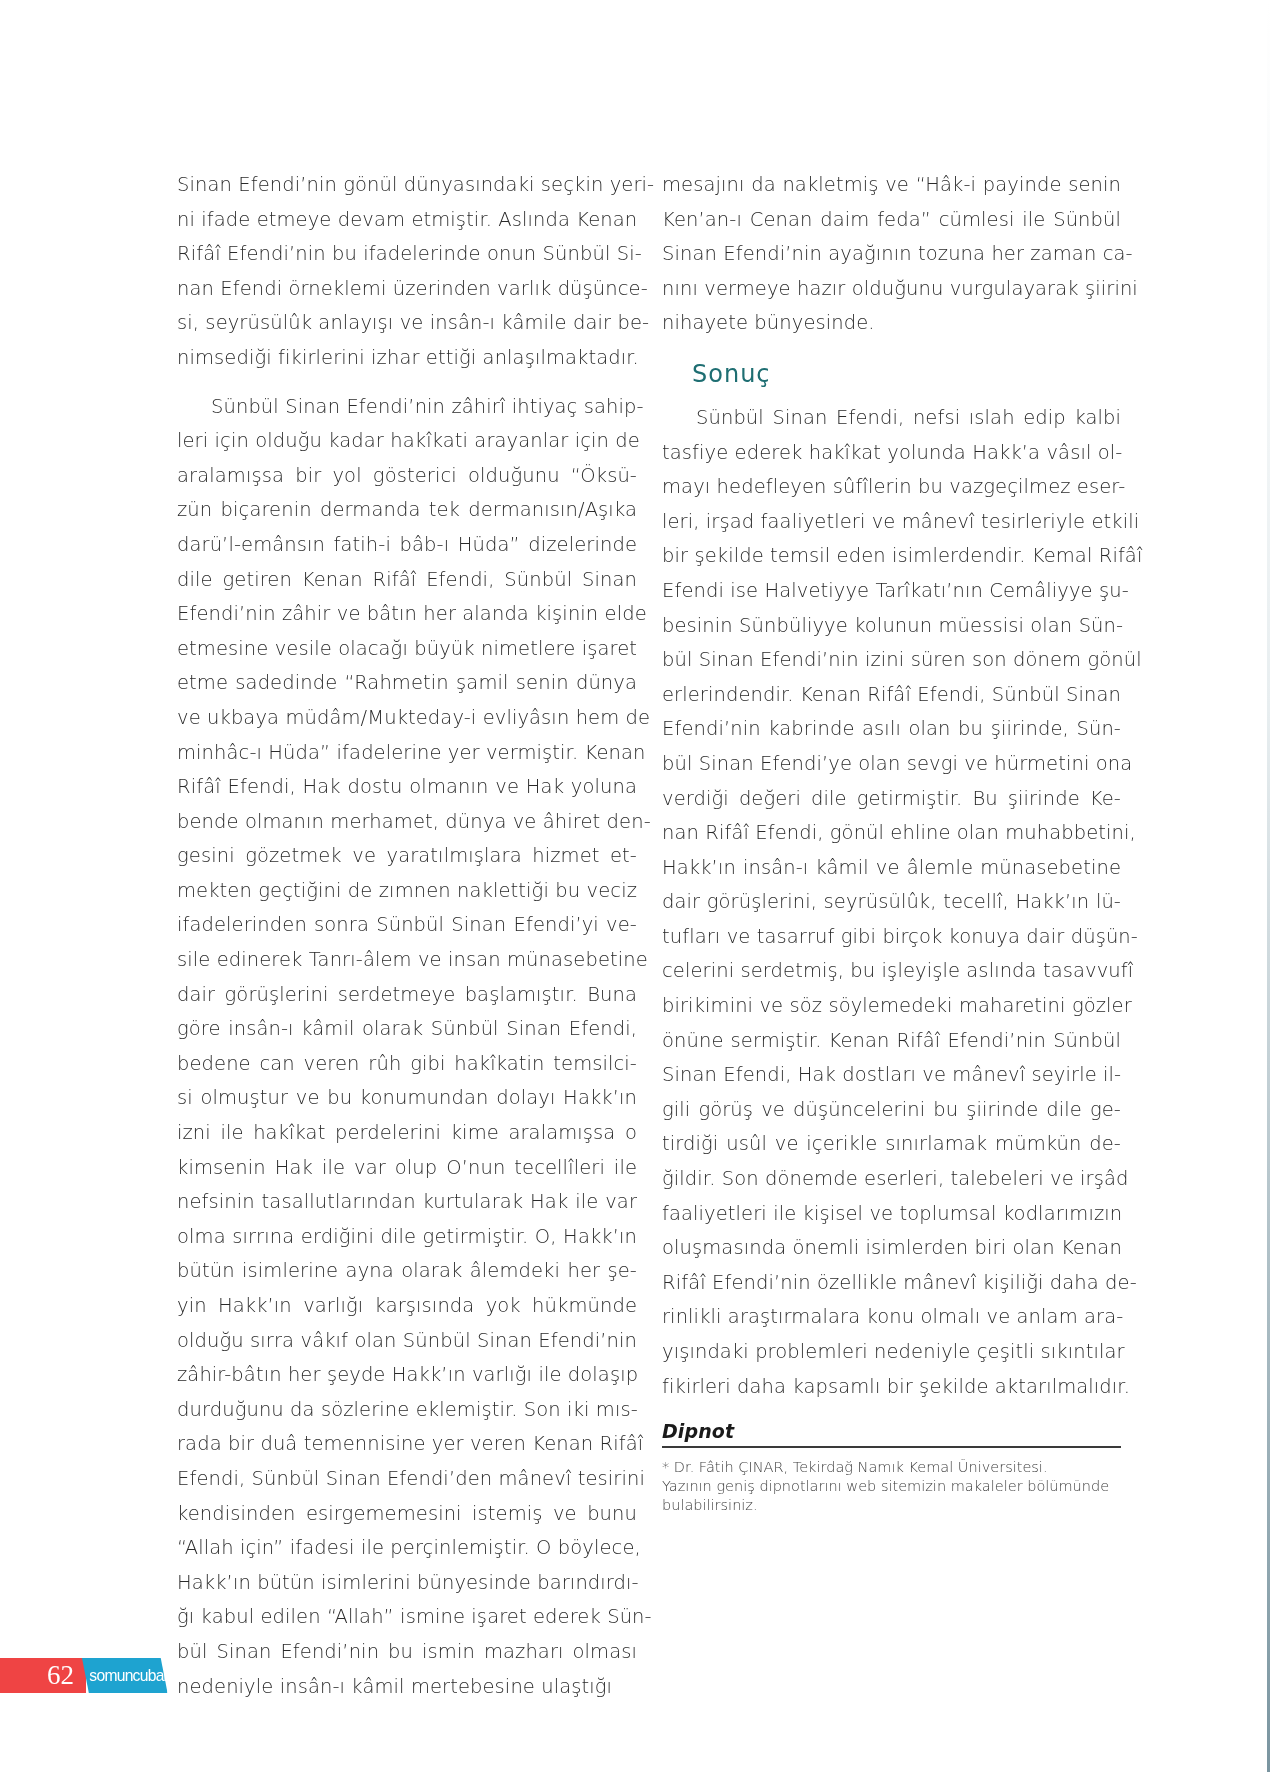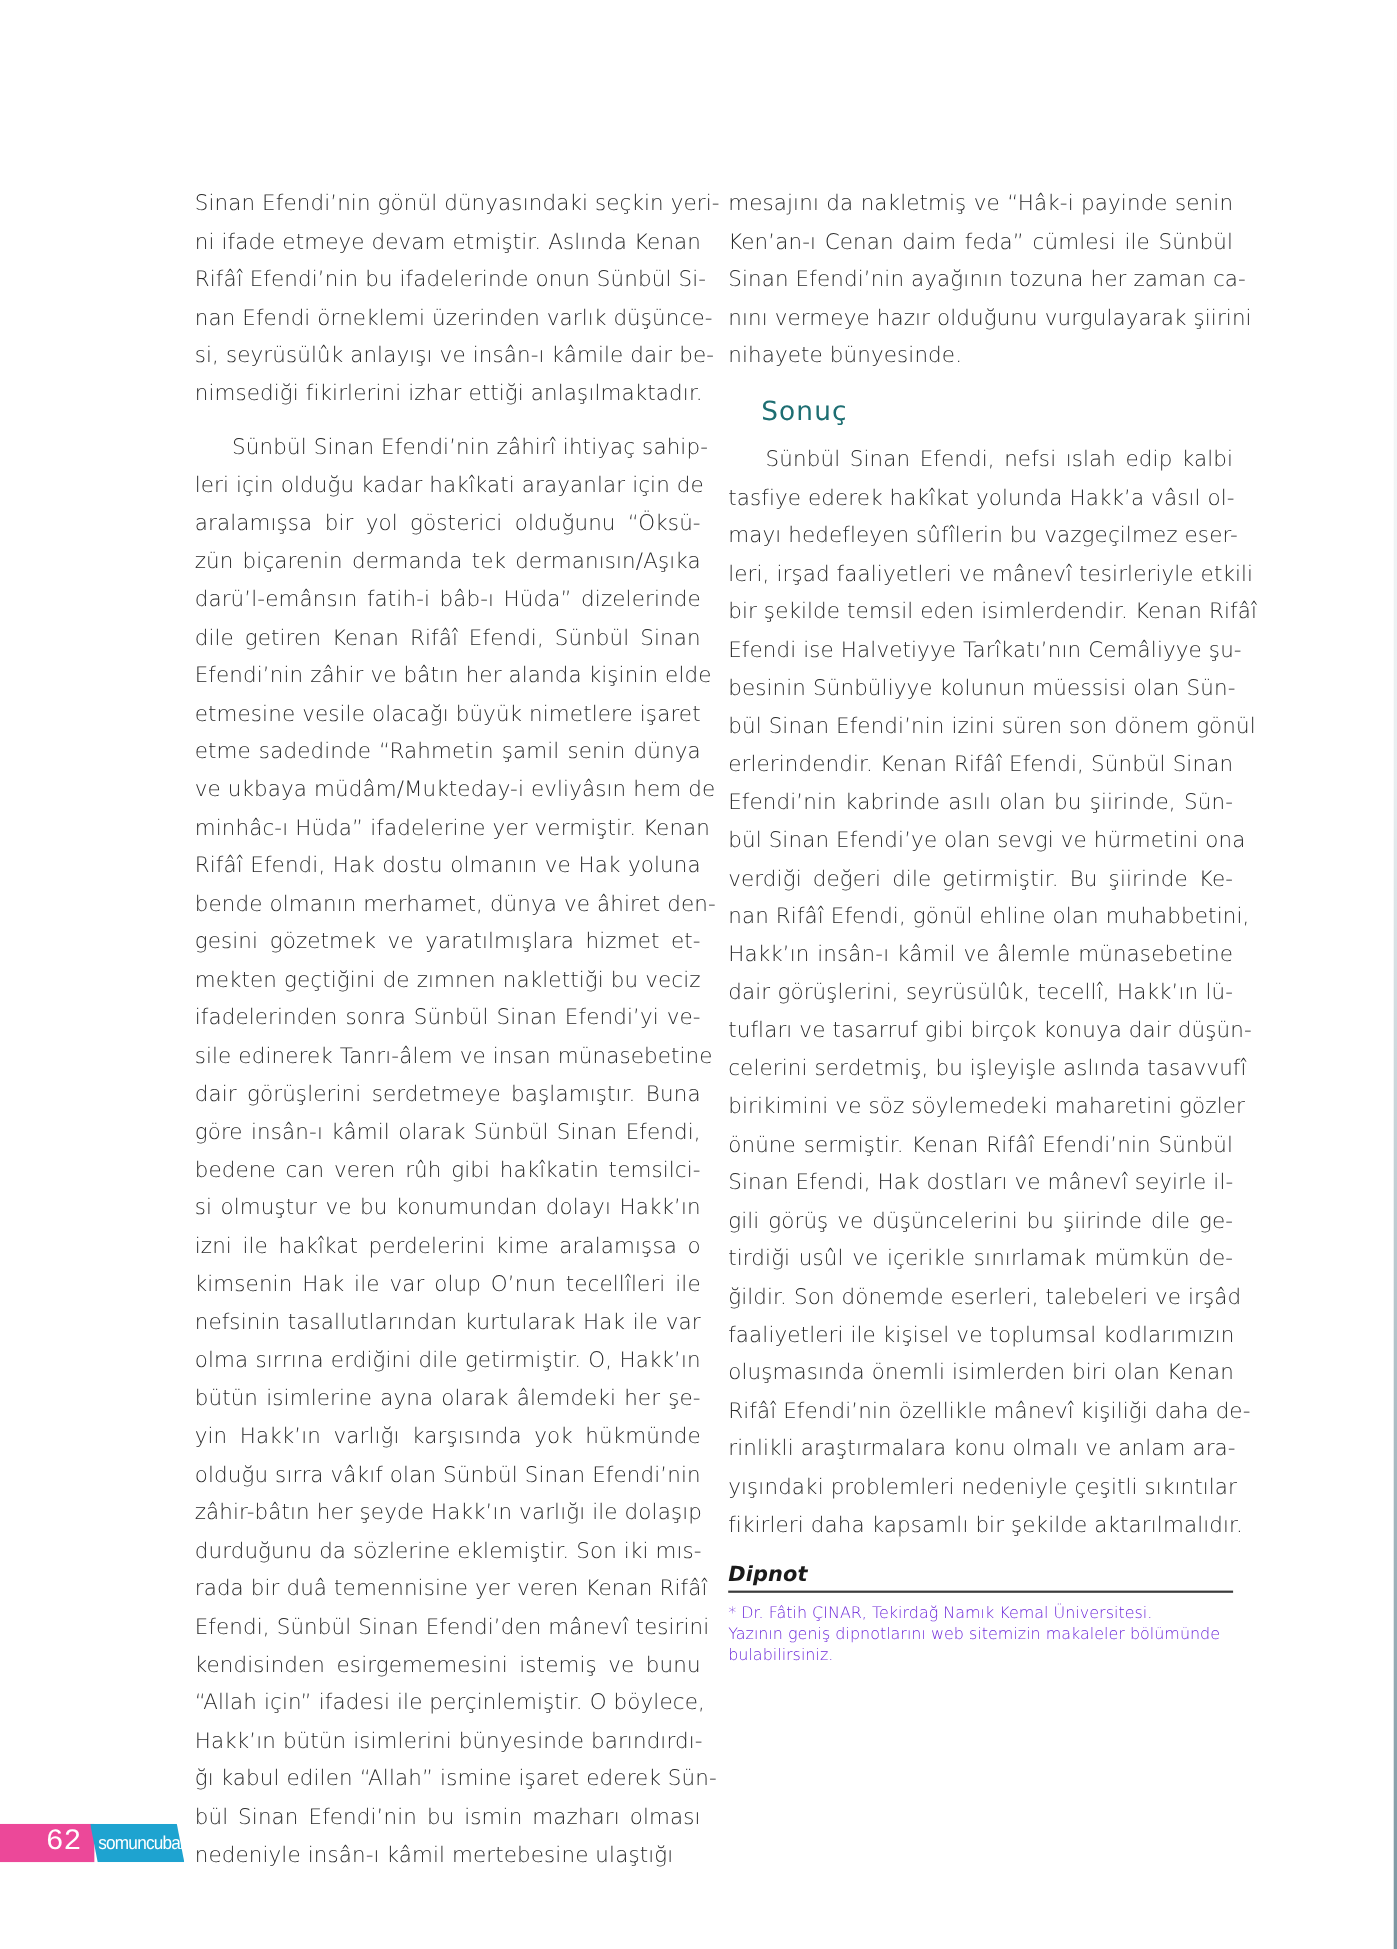--- a/index.html
+++ b/index.html
@@ -27,30 +27,30 @@
   .indent { padding-left: 34px; }
   .heading {
     color: #1e6e72; font-size: 24px; font-weight: 500; letter-spacing: 1px;
     margin: 18px 0 12px 30px; line-height: 30px;
   }
   .footnote-head {
     margin-top: 14px; font-weight: bold; font-style: italic; font-size: 19px;
     color: #1a1a1a; border-bottom: 2px solid #3a3a3a; padding-bottom: 2px; line-height: 26px;
   }
   .footnote-text {
-    font-size: 14.5px; line-height: 19px; color: #6d28d9; margin-top: 10px; letter-spacing: 0;
+    font-size: 14.5px; line-height: 19px; color: #404040; margin-top: 10px; letter-spacing: 0;
   }
   .footnote-text div { white-space: nowrap; }
   .footer { position: absolute; left: 0; top: 1658px; height: 35px; }
   .page-num {
     position: absolute; left: 0; top: 0; width: 74px; height: 35px;
-    background: #ec4899; color: #ffffff;
+    background: #ef4444; color: #ffffff;
     font-size: 27px; line-height: 35px; text-align: right; padding-right: 12px;
     clip-path: polygon(0 0, 100% 0, 100% 100%, 0 100%);
-    font-family: Liberation Mono, monospace; font-weight: 300;
+    font-family: Liberation Serif, serif; font-weight: 300;
   }
   .brand {
     position: absolute; left: 82px; top: 0; width: 85px; height: 35px;
     background: #1ea3d0; color: #ffffff;
     clip-path: polygon(0 0, 92% 0, 100% 100%, 8% 100%);
     font-size: 17px; line-height: 35px; padding-left: 8px; letter-spacing: -0.8px;
     font-family: "Liberation Sans Narrow", "Liberation Sans", sans-serif;
     transform: scaleX(0.92); transform-origin: left center;
   }
 </style>
@@ -118,21 +118,21 @@
       <span class="line">Sinan Efendi’nin ayağının tozuna her zaman ca-</span>
       <span class="line">nını vermeye hazır olduğunu vurgulayarak şiirini</span>
       <span class="line last">nihayete bünyesinde.</span>
     </p>
   <div class="heading">Sonuç</div>
   <p id="rp2">
       <span class="line indent">Sünbül Sinan Efendi, nefsi ıslah edip kalbi</span>
       <span class="line">tasfiye ederek hakîkat yolunda Hakk’a vâsıl ol-</span>
       <span class="line">mayı hedefleyen sûfîlerin bu vazgeçilmez eser-</span>
       <span class="line">leri, irşad faaliyetleri ve mânevî tesirleriyle etkili</span>
-      <span class="line">bir şekilde temsil eden isimlerdendir. Kenan Rifâî</span>
+      <span class="line">bir şekilde temsil eden isimlerdendir. Kemal Rifâî</span>
       <span class="line">Efendi ise Halvetiyye Tarîkatı’nın Cemâliyye şu-</span>
       <span class="line">besinin Sünbüliyye kolunun müessisi olan Sün-</span>
       <span class="line">bül Sinan Efendi’nin izini süren son dönem gönül</span>
       <span class="line">erlerindendir. Kenan Rifâî Efendi, Sünbül Sinan</span>
       <span class="line">Efendi’nin kabrinde asılı olan bu şiirinde, Sün-</span>
       <span class="line">bül Sinan Efendi’ye olan sevgi ve hürmetini ona</span>
       <span class="line">verdiği değeri dile getirmiştir. Bu şiirinde Ke-</span>
       <span class="line">nan Rifâî Efendi, gönül ehline olan muhabbetini,</span>
       <span class="line">Hakk’ın insân-ı kâmil ve âlemle münasebetine</span>
       <span class="line">dair görüşlerini, seyrüsülûk, tecellî, Hakk’ın lü-</span>

